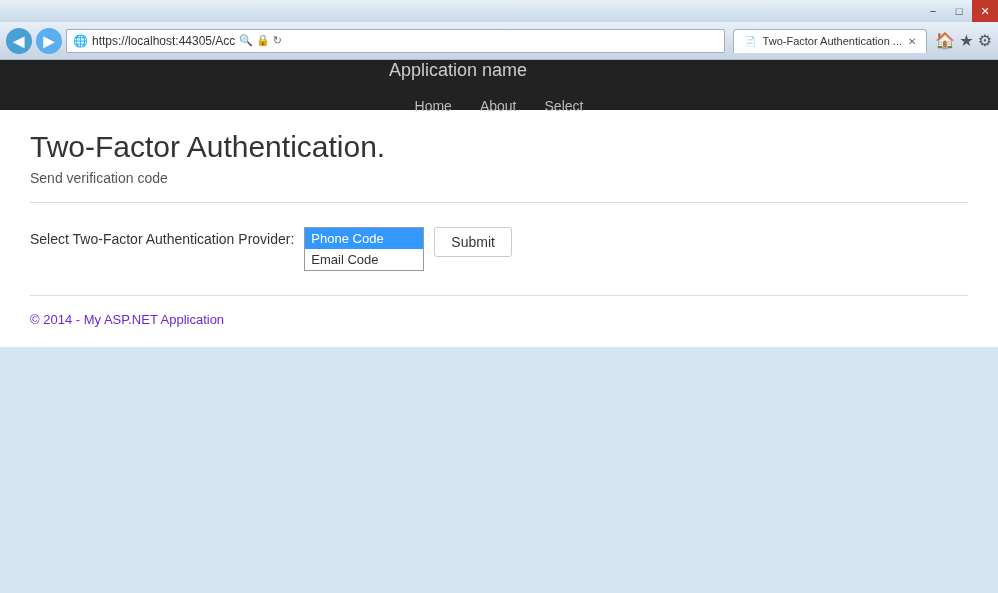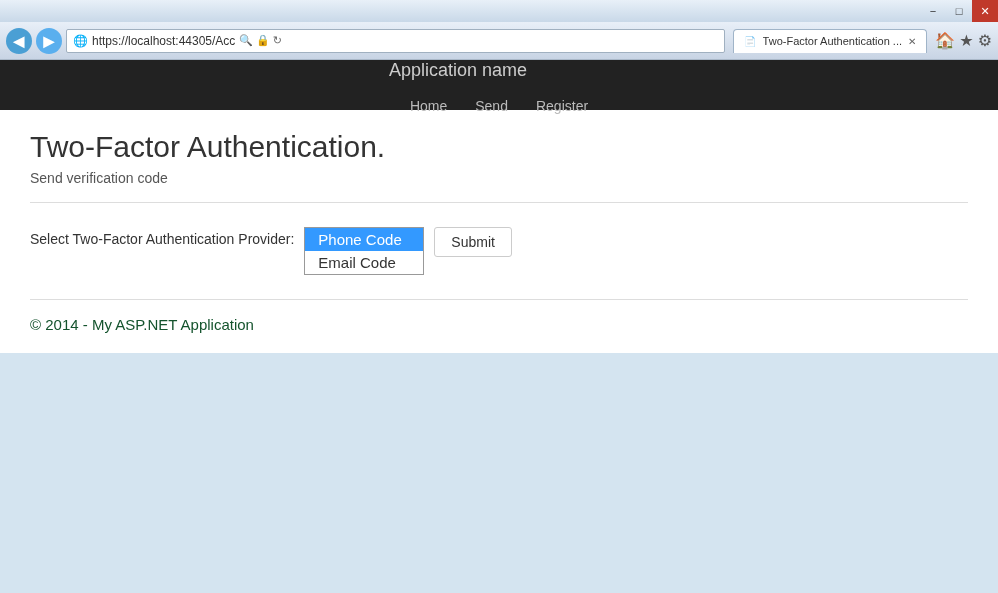--- a/index.html
+++ b/index.html
@@ -159,43 +159,43 @@
     }
     .provider-select {
       border: 1px solid #999;
       background: white;
       font-size: 14px;
       min-width: 120px;
       cursor: pointer;
       overflow: hidden;
     }
     .provider-option {
-      padding: 3px 13px;
-      font-size: 15px;
+      padding: 3px 6px;
+      font-size: 13px;
       color: #333;
     }
     .provider-option.selected {
       background: #3399ff;
       color: white;
     }
     .submit-btn {
       height: 30px;
       padding: 4px 16px;
       background: white;
       border: 1px solid #ccc;
       border-radius: 3px;
       font-size: 14px;
       cursor: pointer;
       color: #333;
       align-self: flex-start;
       margin-top: 0;
     }
     .footer-text {
-      font-size: 15px;
-      color: #14532d;
+      font-size: 13px;
+      color: #6d28d9;
     }
   </style>
 </head>
 <body>
 
 <div class="title-bar">
   <div class="title-bar-buttons">
     <button class="title-btn minimize">−</button>
     <button class="title-btn maximize">□</button>
     <button class="title-btn close">✕</button>
@@ -225,22 +225,22 @@
     <span class="br-icon">🏠</span>
     <span class="br-icon">★</span>
     <span class="br-icon">⚙</span>
   </div>
 </div>
 
 <nav class="navbar">
   <a class="navbar-brand">Application name</a>
   <div class="navbar-links">
     <a class="navbar-link">Home</a>
-    <a class="navbar-link">Send</a>
-    <a class="navbar-link">Register</a>
+    <a class="navbar-link">About</a>
+    <a class="navbar-link">Select</a>
   </div>
 </nav>
 
 <div class="content-wrapper">
   <h1 class="page-title">Two-Factor Authentication.</h1>
   <p class="page-subtitle">Send verification code</p>
   <hr class="hr-line">
 
   <div class="form-row">
     <label class="form-label">Select Two-Factor Authentication Provider:</label>

